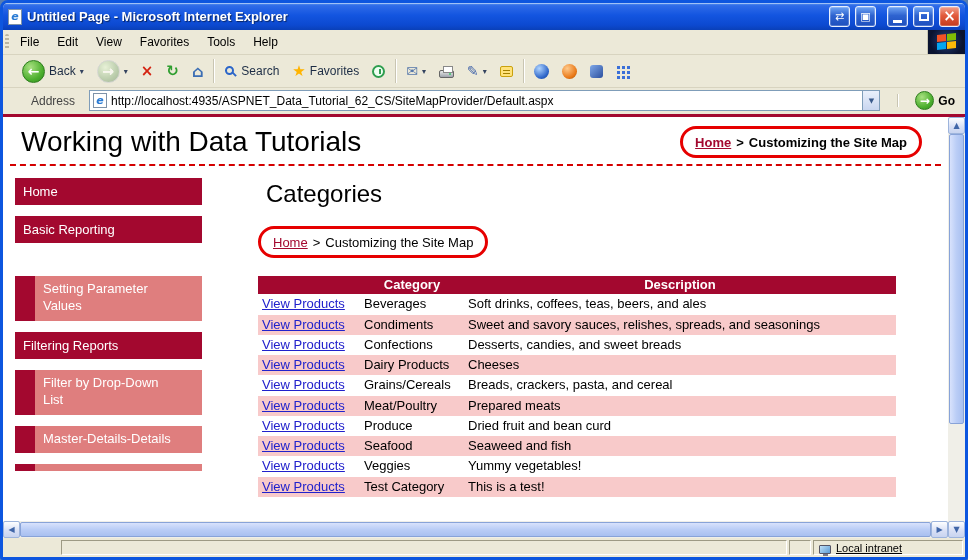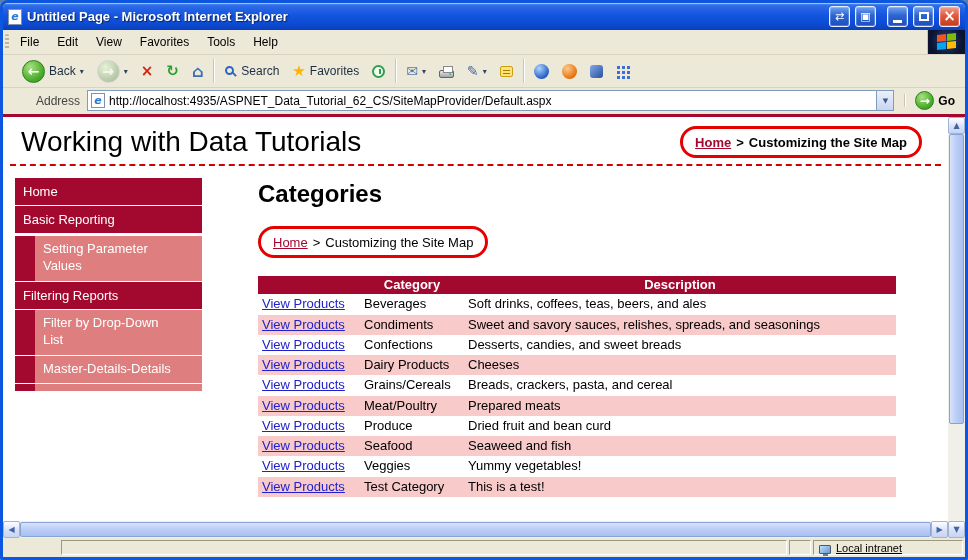--- a/index.html
+++ b/index.html
@@ -124,22 +124,22 @@
   .discuss{ width:13px; height:11px; background:#ffe27a; border:1px solid #c9a10e; border-radius:2px; position:relative; }
   .discuss::after{ content:""; position:absolute; left:2px; top:3px; right:2px; height:1px; background:#a37f00; box-shadow:0 3px #a37f00; }
   .ball-blue{ width:15px; height:15px; border-radius:50%; background:radial-gradient(circle at 35% 30%, #afd4ff, #2e66c9 65%, #16408f); }
   .ball-orange{ width:15px; height:15px; border-radius:50%; background:radial-gradient(circle at 35% 30%, #ffc98a, #e87817 65%, #9e4a00); }
   .sq-blue{ width:13px; height:13px; border-radius:3px; background:linear-gradient(135deg,#7fa8e8,#2b4f9e); }
   .grid-dots{ width:3px; height:3px; background:#3a6fd8; margin:1px 9px 9px 1px;
     box-shadow:5px 0 #3a6fd8,10px 0 #3a6fd8,0 5px #3a6fd8,5px 5px #3a6fd8,10px 5px #3a6fd8,0 10px #3a6fd8,5px 10px #3a6fd8,10px 10px #3a6fd8; }
 
   
   .addressbar{
-    flex:0 0 26px; display:flex; align-items:center; gap:7px;
-    padding:2px 6px 3px 14px; background:var(--chrome);justify-content:space-between;
+    flex:0 0 26px; display:flex; align-items:center; gap:14px;
+    padding:2px 6px 3px 2px; background:var(--chrome);justify-content:space-between;
   }
   .address-label{ font-size:12px; color:#444; padding-left:4px; }
   .address-input{
     flex:1; height:21px; background:#fff; border:1px solid #7f9db9;
     display:flex; align-items:center; padding-left:3px; gap:4px; cursor:text;
   }
   .address-input .ie-page-icon{ width:13px; height:15px; }
   .address-url{ font-size:12px; color:#000; flex:1; white-space:nowrap; overflow:hidden; }
   .combo-btn{
     width:17px; height:19px; flex:0 0 17px;
@@ -169,30 +169,30 @@
   .bc .sep{ margin:0 5px; }
   .bc-home{ color:var(--maroon); text-decoration:underline; cursor:pointer; }
   .bc.bold, .bc.bold .bc-home{ font-weight:bold; }
   .dashed-rule{ border-top:2px dashed #d40000; margin:2px 7px 0 7px; height:0; }
 
   .body-row{ display:flex; align-items:flex-start; padding:12px 0 0 12px; }
 
   
   .sidebar{ width:187px; flex:0 0 187px; font-size:13px; }
   .nav-item{ cursor:pointer; }
-  .nav-item + .nav-item{ margin-top:1px; }
+  .nav-item + .nav-item{ margin-top:11px; }
   .nav-dark{ background:var(--maroon); color:#fff; padding:6px 8px; }
   .nav-light{ display:flex; }
   .nav-light .gutter{ flex:0 0 20px; background:var(--maroon); }
   .nav-light .label{ flex:1; background:var(--pink); color:#fff; padding:5px 30px 6px 8px; line-height:1.3; }
   .nav-item.partial{ height:7px; overflow:hidden; }
 
   
   .main{ margin-left:56px; flex:1; padding-right:30px; }
-  .main-heading{ font-size:24px; font-weight:bold; color:#000; margin:2px 0 18px; }
+  .main-heading{ font-size:24px; font-weight:normal; color:#000; margin:2px 8px 18px; }
   .crumb-wrap{ margin:0 0 2px; }
   table.categories{ border-collapse:collapse; margin-top:18px; width:638px; font-size:13px; }
   .categories col.c-link{ width:102px; } .categories col.c-cat{ width:104px; }
   .categories th{ background:var(--maroon); color:#fff; font-weight:bold; padding:1px 4px; text-align:center; line-height:1.25; }
   .categories td{ padding:2px 4px; color:#000; line-height:1.25; vertical-align:top; white-space:nowrap; }
   .categories td.cell-desc{ white-space:normal; }
   tr.alt{ background:var(--rowpink); }
   .link-vp{ color:var(--link); text-decoration:underline; cursor:pointer; }
 
   

